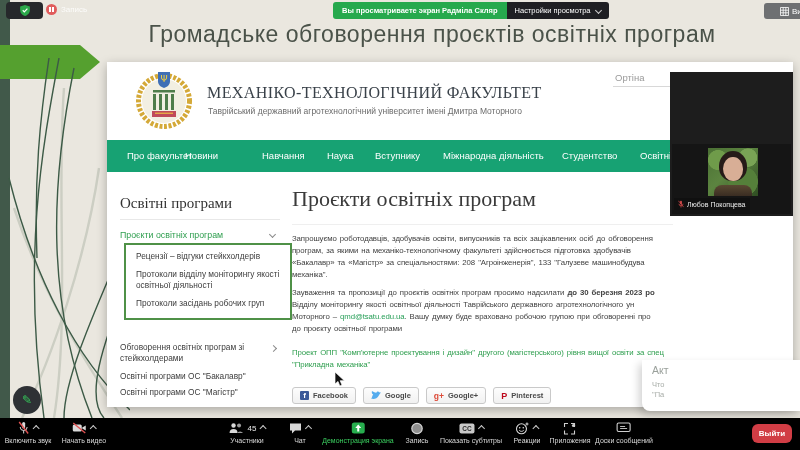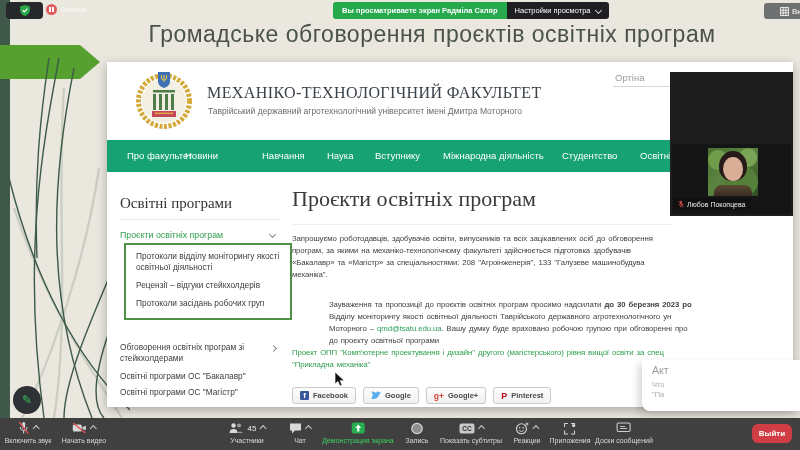--- a/index.html
+++ b/index.html
@@ -86,21 +86,21 @@
                     radial-gradient(circle at 80% 20%,#79a355 0 16%,transparent 17%),
                     radial-gradient(circle at 70% 70%,#55803a 0 30%,transparent 31%),
                     linear-gradient(135deg,#4b7034,#5c8440 45%,#2f4d22);}
   .hair{position:absolute;left:11px;top:3px;width:28px;height:30px;border-radius:50% 50% 45% 45%;background:#261b18;}
   .face{position:absolute;left:15px;top:9px;width:20px;height:24px;border-radius:50% 50% 48% 52%;background:#d8ae96;}
   .torso{position:absolute;left:6px;bottom:0;width:38px;height:11px;border-radius:8px 8px 0 0;
          background:linear-gradient(#5a4832,#3a2d22);}
   .mic-red{width:6px;height:9px;}
 
   
-  .toolbar{left:0;top:418px;width:800px;height:32px;background:#404040;z-index:6;}
+  .toolbar{left:0;top:418px;width:800px;height:32px;background:#000000;z-index:6;}
   .tb-item{position:absolute;top:3px;transform:translateX(-50%);display:flex;flex-direction:column;
            align-items:center;gap:2px;color:#d9d9d9;font-size:7px;white-space:nowrap;}
   .ico-row{height:14px;display:flex;align-items:center;gap:4px;}
   .count{font-size:8px;color:#e8e8e8;}
   .tb-green{color:#3bd160;}
   .leave{position:absolute;left:752px;top:6px;width:40px;height:19px;background:#d13d45;
          border-radius:6px;color:#fff;font-size:8px;font-weight:bold;display:flex;
          align-items:center;justify-content:center;}
 
   .annotate{left:13px;top:386px;width:28px;height:28px;border-radius:50%;background:#2e3135;
@@ -187,38 +187,38 @@
       <span style="left:336px">Міжнародна діяльність</span>
       <span style="left:455px">Студентство</span>
       <span style="left:533px">Освітні програми</span>
     </div>
 
     <div class="abs sb-head">Освітні програми</div>
     <div class="abs sb-div"></div>
     <div class="abs sb-active">Проєкти освітніх програм</div>
     <span class="abs chev down" style="left:163px;top:170px;"></span>
     <div class="abs sb-box">
+      <div>Рецензії – відгуки стейкхолдерів</div>
       <div>Протоколи відділу моніторингу якості освітньої діяльності</div>
-      <div>Рецензії – відгуки стейкхолдерів</div>
       <div>Протоколи засідань робочих груп</div>
     </div>
     <div class="abs sb-item" style="left:13px;top:280px;width:148px;">Обговорення освітніх програм зі стейкхолдерами</div>
     <span class="abs chev right" style="left:164px;top:284px;"></span>
     <div class="abs sb-item" style="left:13px;top:309px;">Освітні програми ОС "Бакалавр"</div>
     <div class="abs sb-item" style="left:13px;top:325px;">Освітні програми ОС "Магістр"</div>
 
     <div class="abs main-h1">Проєкти освітніх програм</div>
     <div class="abs h1-div"></div>
     <div class="abs pcol" style="top:172px;">
       <div class="pline">Запрошуємо роботодавців, здобувачів освіти, випускників та всіх зацікавлених осіб до обговорення</div>
       <div class="pline">програм, за якими на механіко-технологічному факультеті здійснюється підготовка здобувачів</div>
       <div class="pline">«Бакалавр» та «Магістр» за спеціальностями: 208 "Агроінженерія", 133 "Галузеве машинобудува</div>
       <div class="pline">механіка".</div>
     </div>
-    <div class="abs pcol" style="top:238px;padding-left:37px;">
+    <div class="abs pcol" style="top:226px;">
       <div class="pline"><span>Зауваження та пропозиції до проєктів освітніх програм просимо надсилати </span><span class="bold">до 30 березня 2023 ро</span></div>
       <div class="pline">Відділу моніторингу якості освітньої діяльності Таврійського державного агротехнологічного  ун</div>
       <div class="pline"><span>Моторного – </span><span class="email">qmd@tsatu.edu.ua</span><span>. Вашу думку буде враховано робочою групою при обговоренні про</span></div>
       <div class="pline">до проєкту освітньої програми</div>
     </div>
     <div class="abs pcol" style="top:286px;">
       <div class="pline plink">Проект ОПП "Комп'ютерне проектування і дизайн" другого (магістерського) рівня вищої освіти за спец</div>
       <div class="pline plink">"Прикладна механіка"</div>
     </div>
 

